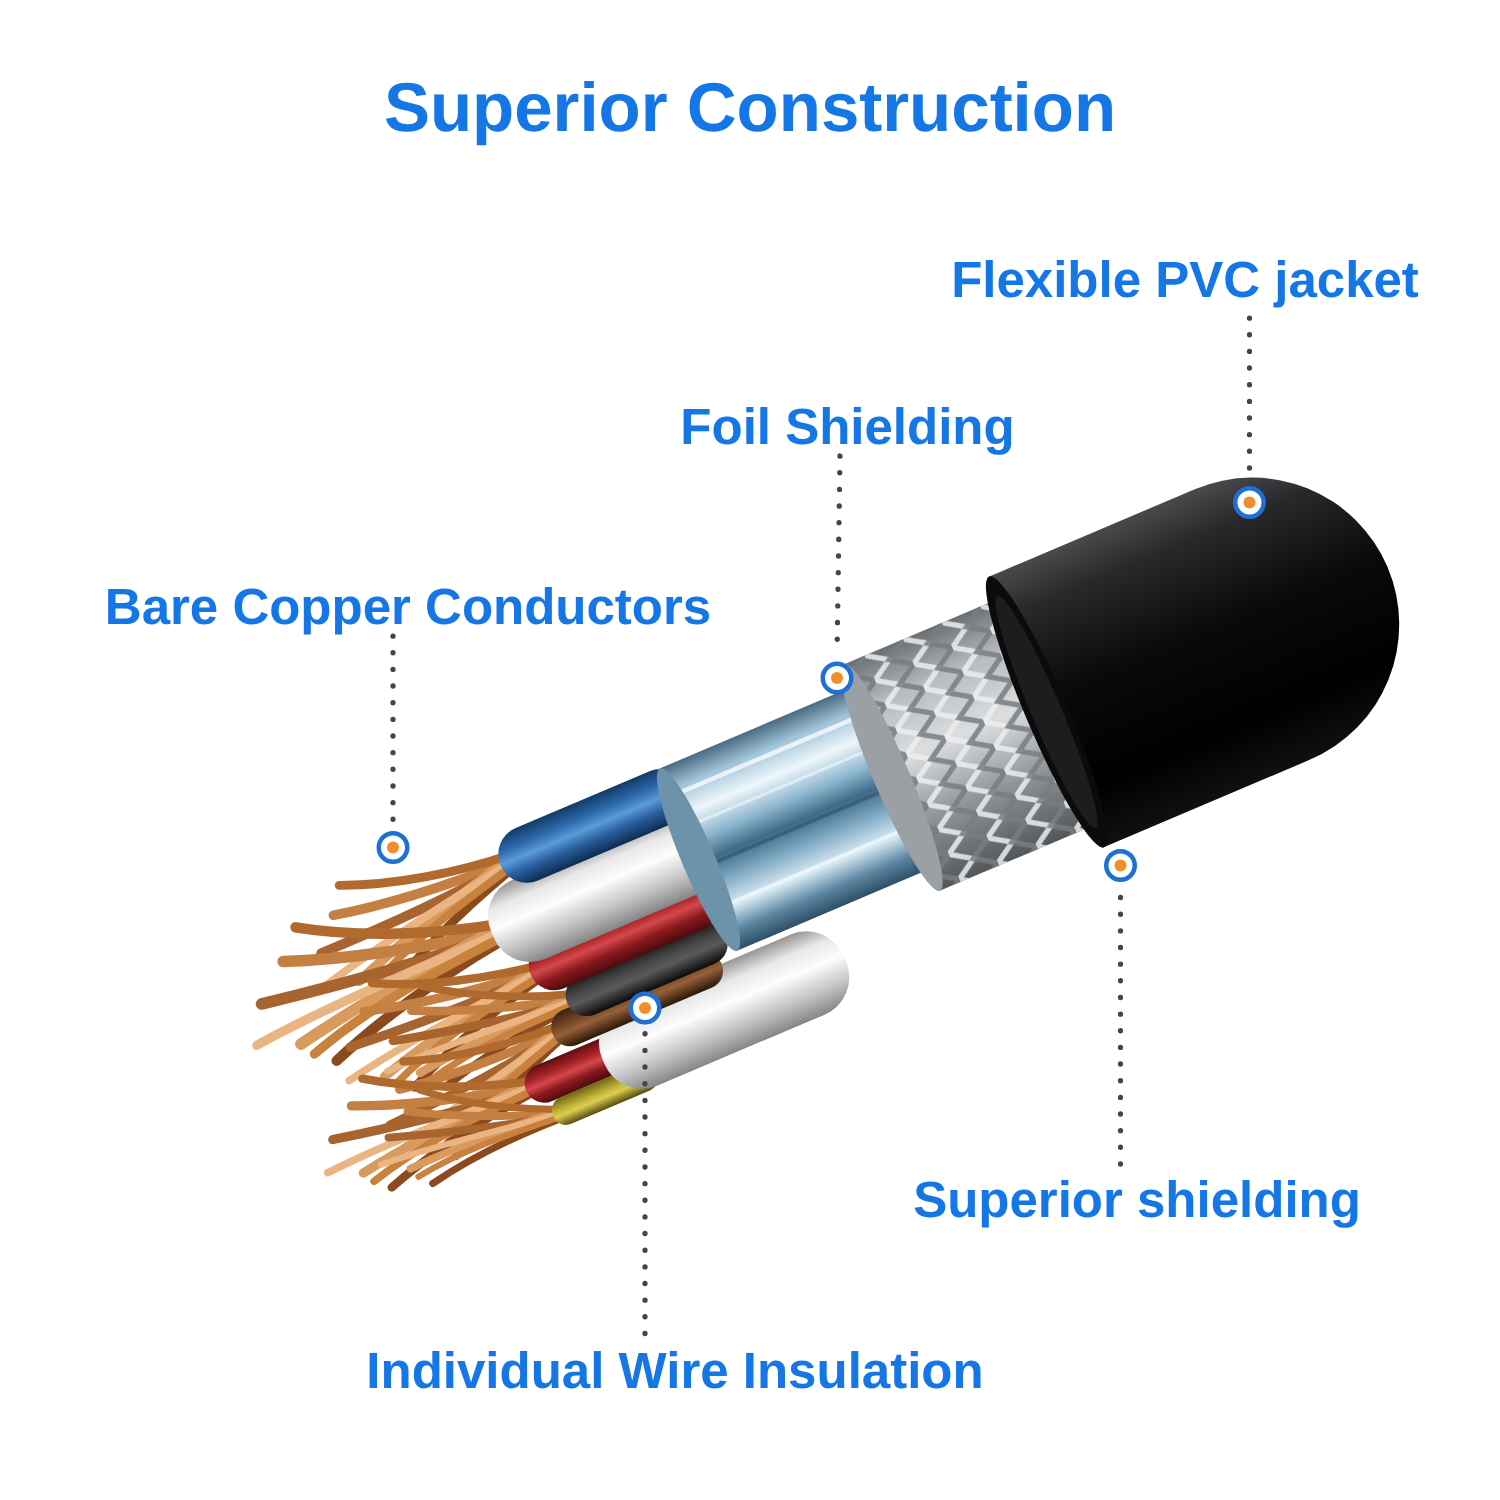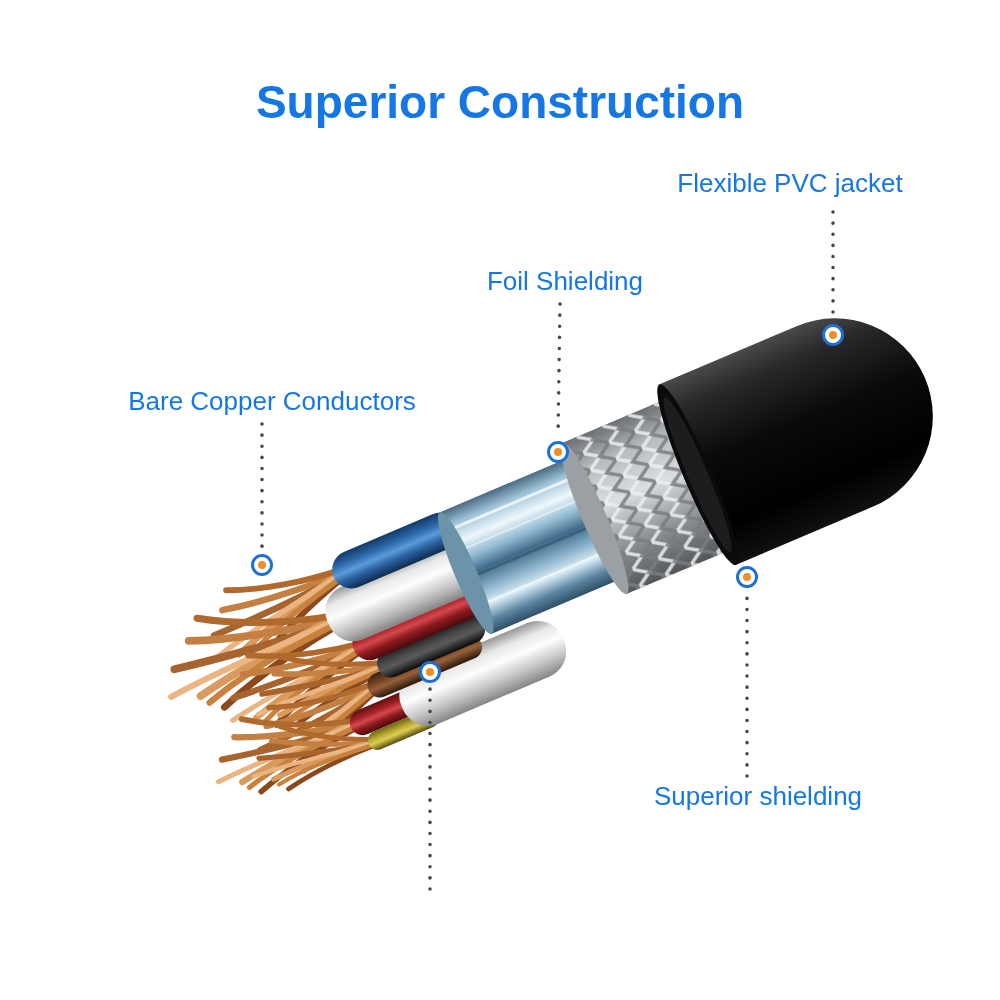--- a/index.html
+++ b/index.html
@@ -8,25 +8,25 @@
     --dot:#f08f2a;
     --leader:#454545;
   }
   html,body{margin:0;padding:0;background:#fff;}
   .stage{
     position:relative;width:1000px;height:1000px;overflow:hidden;
     font-family:"Liberation Sans",sans-serif;background:#fff;
   }
   .page-title{
     position:absolute;left:500px;top:44px;transform:translateX(-50%);
-    font-size:46px;font-weight:bold;color:var(--accent);white-space:nowrap;margin-top:31px;
+    font-size:46px;font-weight:bold;color:var(--accent);white-space:nowrap;
   }
   .label{
     position:absolute;transform:translateX(-50%);
-    font-size:26px;font-weight:normal;color:var(--accent);white-space:nowrap;
+    font-size:34px;font-weight:bold;color:var(--accent);white-space:nowrap;
   }
   .label-pvc{left:790px;top:168px;}
   .label-foil{left:565px;top:266px;}
   .label-copper{left:272px;top:386px;}
   .label-braid{left:758px;top:781px;}
   .label-insulation{left:450px;top:895px;}
   .cable,.leaders{position:absolute;left:0;top:0;width:1000px;height:1000px;}
   .marker{
     position:absolute;width:16px;height:16px;border:3px solid var(--ring);
     border-radius:50%;background:#fff;display:flex;align-items:center;justify-content:center;
@@ -196,14 +196,15 @@
       <div class="dot"></div>
     </div>
   <div class="marker marker-insulation">
       <div class="dot"></div>
     </div>
 
   <div class="label label-pvc">Flexible PVC jacket</div>
   <div class="label label-foil">Foil Shielding</div>
   <div class="label label-copper">Bare Copper Conductors</div>
   <div class="label label-braid">Superior shielding</div>
+  <div class="label label-insulation">Individual Wire Insulation</div>
 
 </div>
 
 </body></html>

